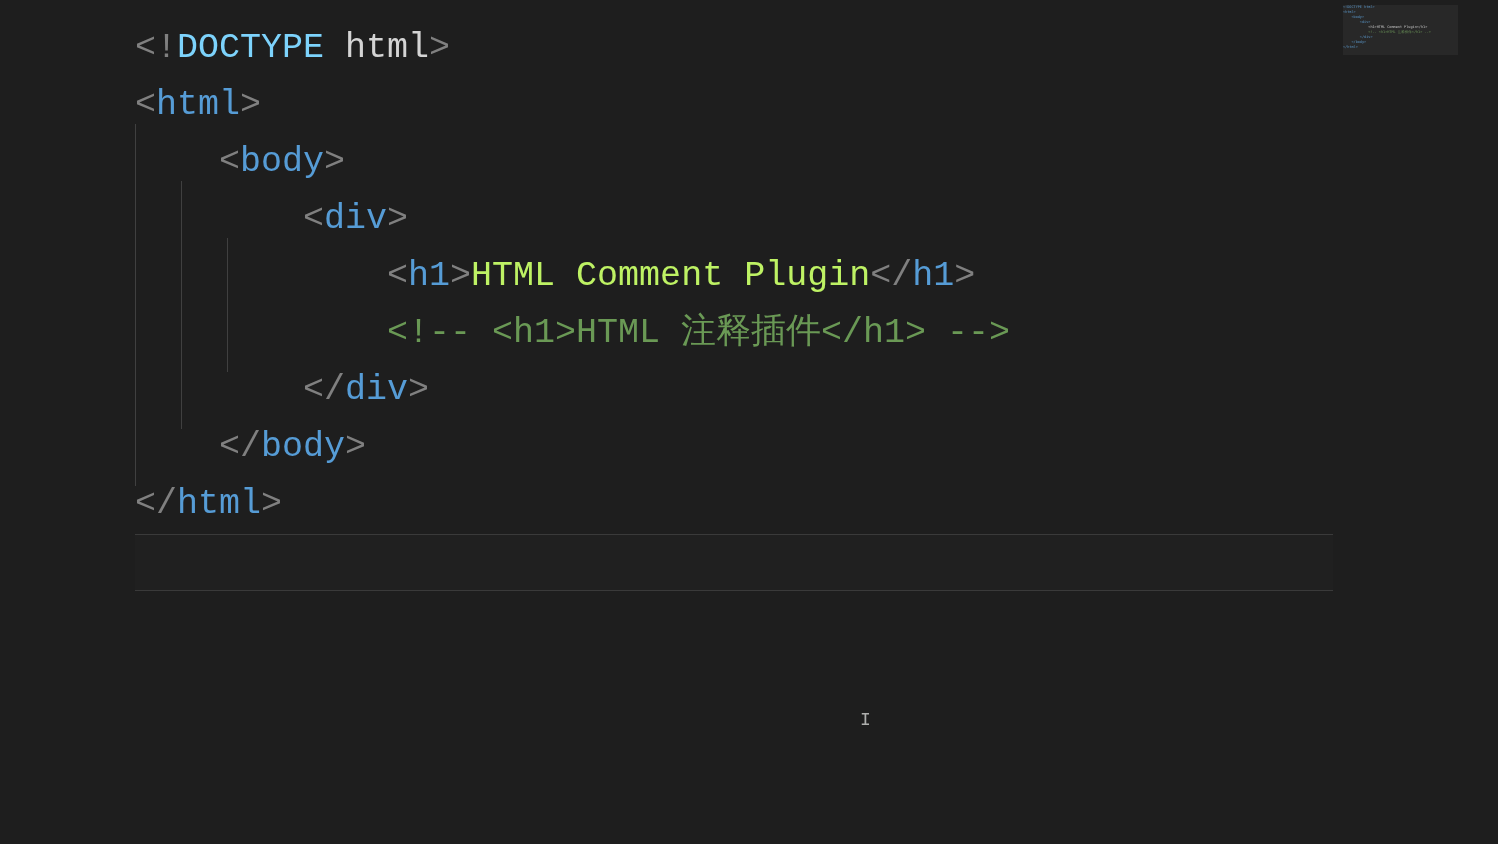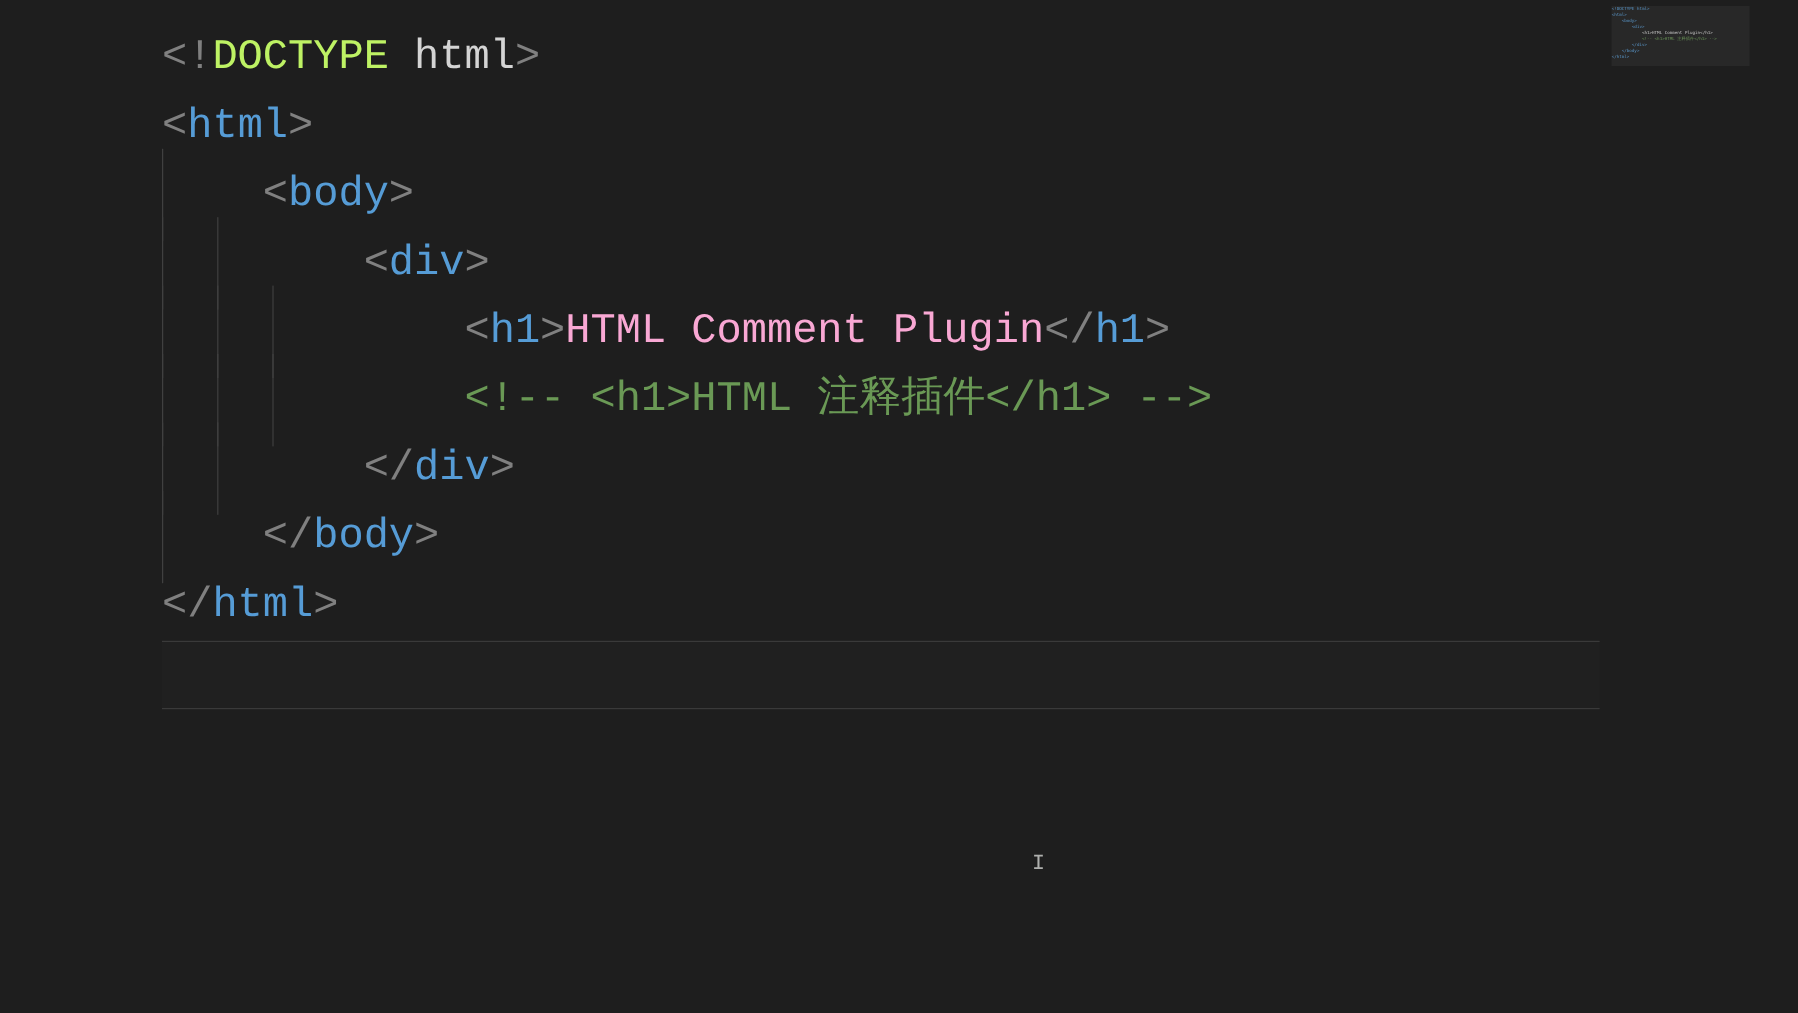--- a/index.html
+++ b/index.html
@@ -36,30 +36,30 @@
       left: 0;
       top: -10px;
       bottom: -10px;
       width: 1px;
       background-color: #404040;
     }
     .punct {
       color: #808080;
     }
     .doctype {
-      color: #bef264;
+      color: #7dd3fc;
     }
     .doctype-val {
       color: #d4d4d4;
     }
     .tag {
       color: #569cd6;
     }
     .text {
-      color: #f9a8d4;
+      color: #bef264;
     }
     .comment {
       color: #6a9955;
     }
     .current-line-highlight {
       position: absolute;
       left: 135px;
       right: 165px;
       height: 57px;
       border-top: 1px solid #3a3a3a;

